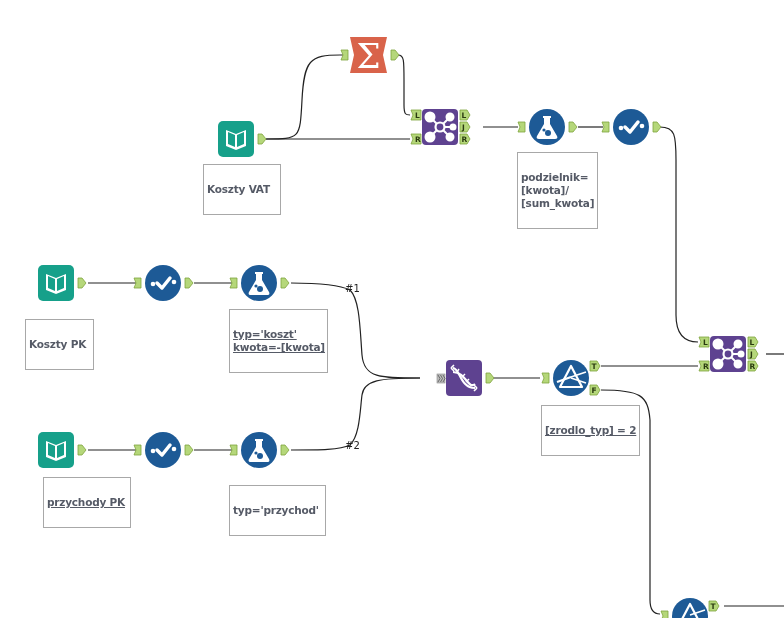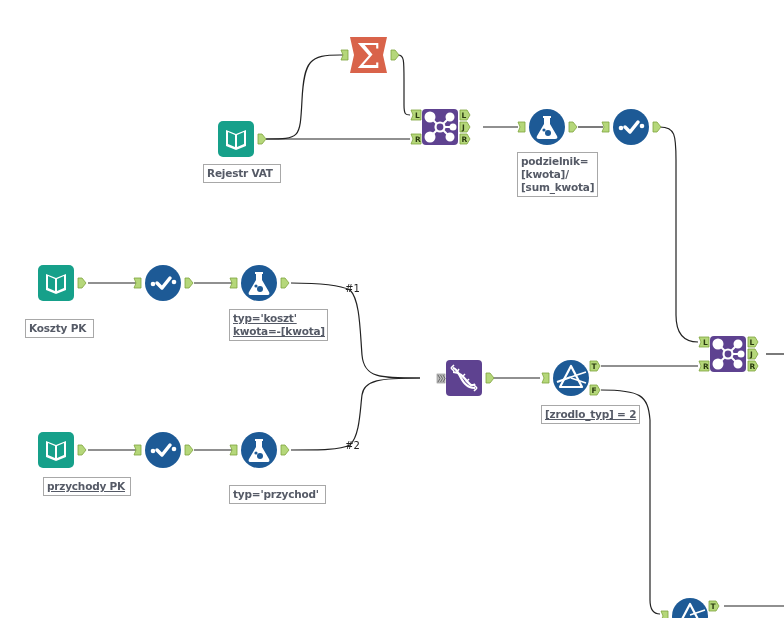--- a/index.html
+++ b/index.html
@@ -1,18 +1,18 @@
 <!DOCTYPE html>
 <html><head>
 <meta charset="utf-8">
 <style>
   html,body{margin:0;padding:0;}
   body{width:784px;height:618px;background:#ffffff;position:relative;overflow:hidden;font-family:"Liberation Sans",sans-serif;}
   #canvas{position:absolute;left:0;top:0;width:784px;height:618px;}
-  .lbl{position:absolute;background:#fff;border:1px solid #a8a8a8;color:#555a66;font-size:10.5px;font-weight:bold;line-height:13px;padding:2px 3px;white-space:pre;font-family:"DejaVu Sans",sans-serif;letter-spacing:-0.2px;}
+  .lbl{position:absolute;background:#fff;border:1px solid #a8a8a8;color:#555a66;font-size:10.5px;font-weight:bold;line-height:13px;padding:18px 3px;white-space:pre;font-family:"DejaVu Sans",sans-serif;letter-spacing:-0.2px;}
 </style>
 </head>
 <body>
 
 <svg id="canvas" viewBox="0 0 784 618" xmlns="http://www.w3.org/2000/svg">
   <defs>
 
     <g id="anc-out">
       <path d="M0,-5 H4 L8,0 L4,5 H0 Z" fill="#b5d77a" stroke="#7fa33e" stroke-width="0.8"></path>
     </g>
@@ -260,21 +260,21 @@
       <line x1="18" y1="17" x2="33" y2="12" stroke-width="1.4"></line>
     </g>
     <use href="#anc-in" x="-4" y="18"></use>
     <g>
       <use href="#anc-out-lbl" x="37" y="8"></use>
       <text x="38.5" y="11" font-size="7.5" font-weight="bold" fill="#2a3a10" font-family="DejaVu Sans, sans-serif">T</text>
     </g>
   </g>
 </svg>
 
-<div class="lbl" style="left:203px;top:164px;width:70px;">Rejestr VAT</div>
+<div class="lbl" style="left:203px;top:164px;width:70px;">Koszty VAT</div>
 <div class="lbl" style="left:517px;top:152px;width:73px;">podzielnik=
 [kwota]/
 [sum_kwota]</div>
 <div class="lbl" style="left:25px;top:319px;width:61px;">Koszty PK</div>
 <div class="lbl" style="left:229px;top:309px;width:91px;text-decoration:underline;">typ='koszt'
 kwota=-[kwota]</div>
 <div class="lbl" style="left:43px;top:477px;width:80px;text-decoration:underline;">przychody PK</div>
 <div class="lbl" style="left:229px;top:477px;width:89px;margin-top:8px;">typ='przychod'</div>
 <div class="lbl" style="left:541px;top:405px;width:91px;text-decoration:underline;">[zrodlo_typ] = 2</div>
 

